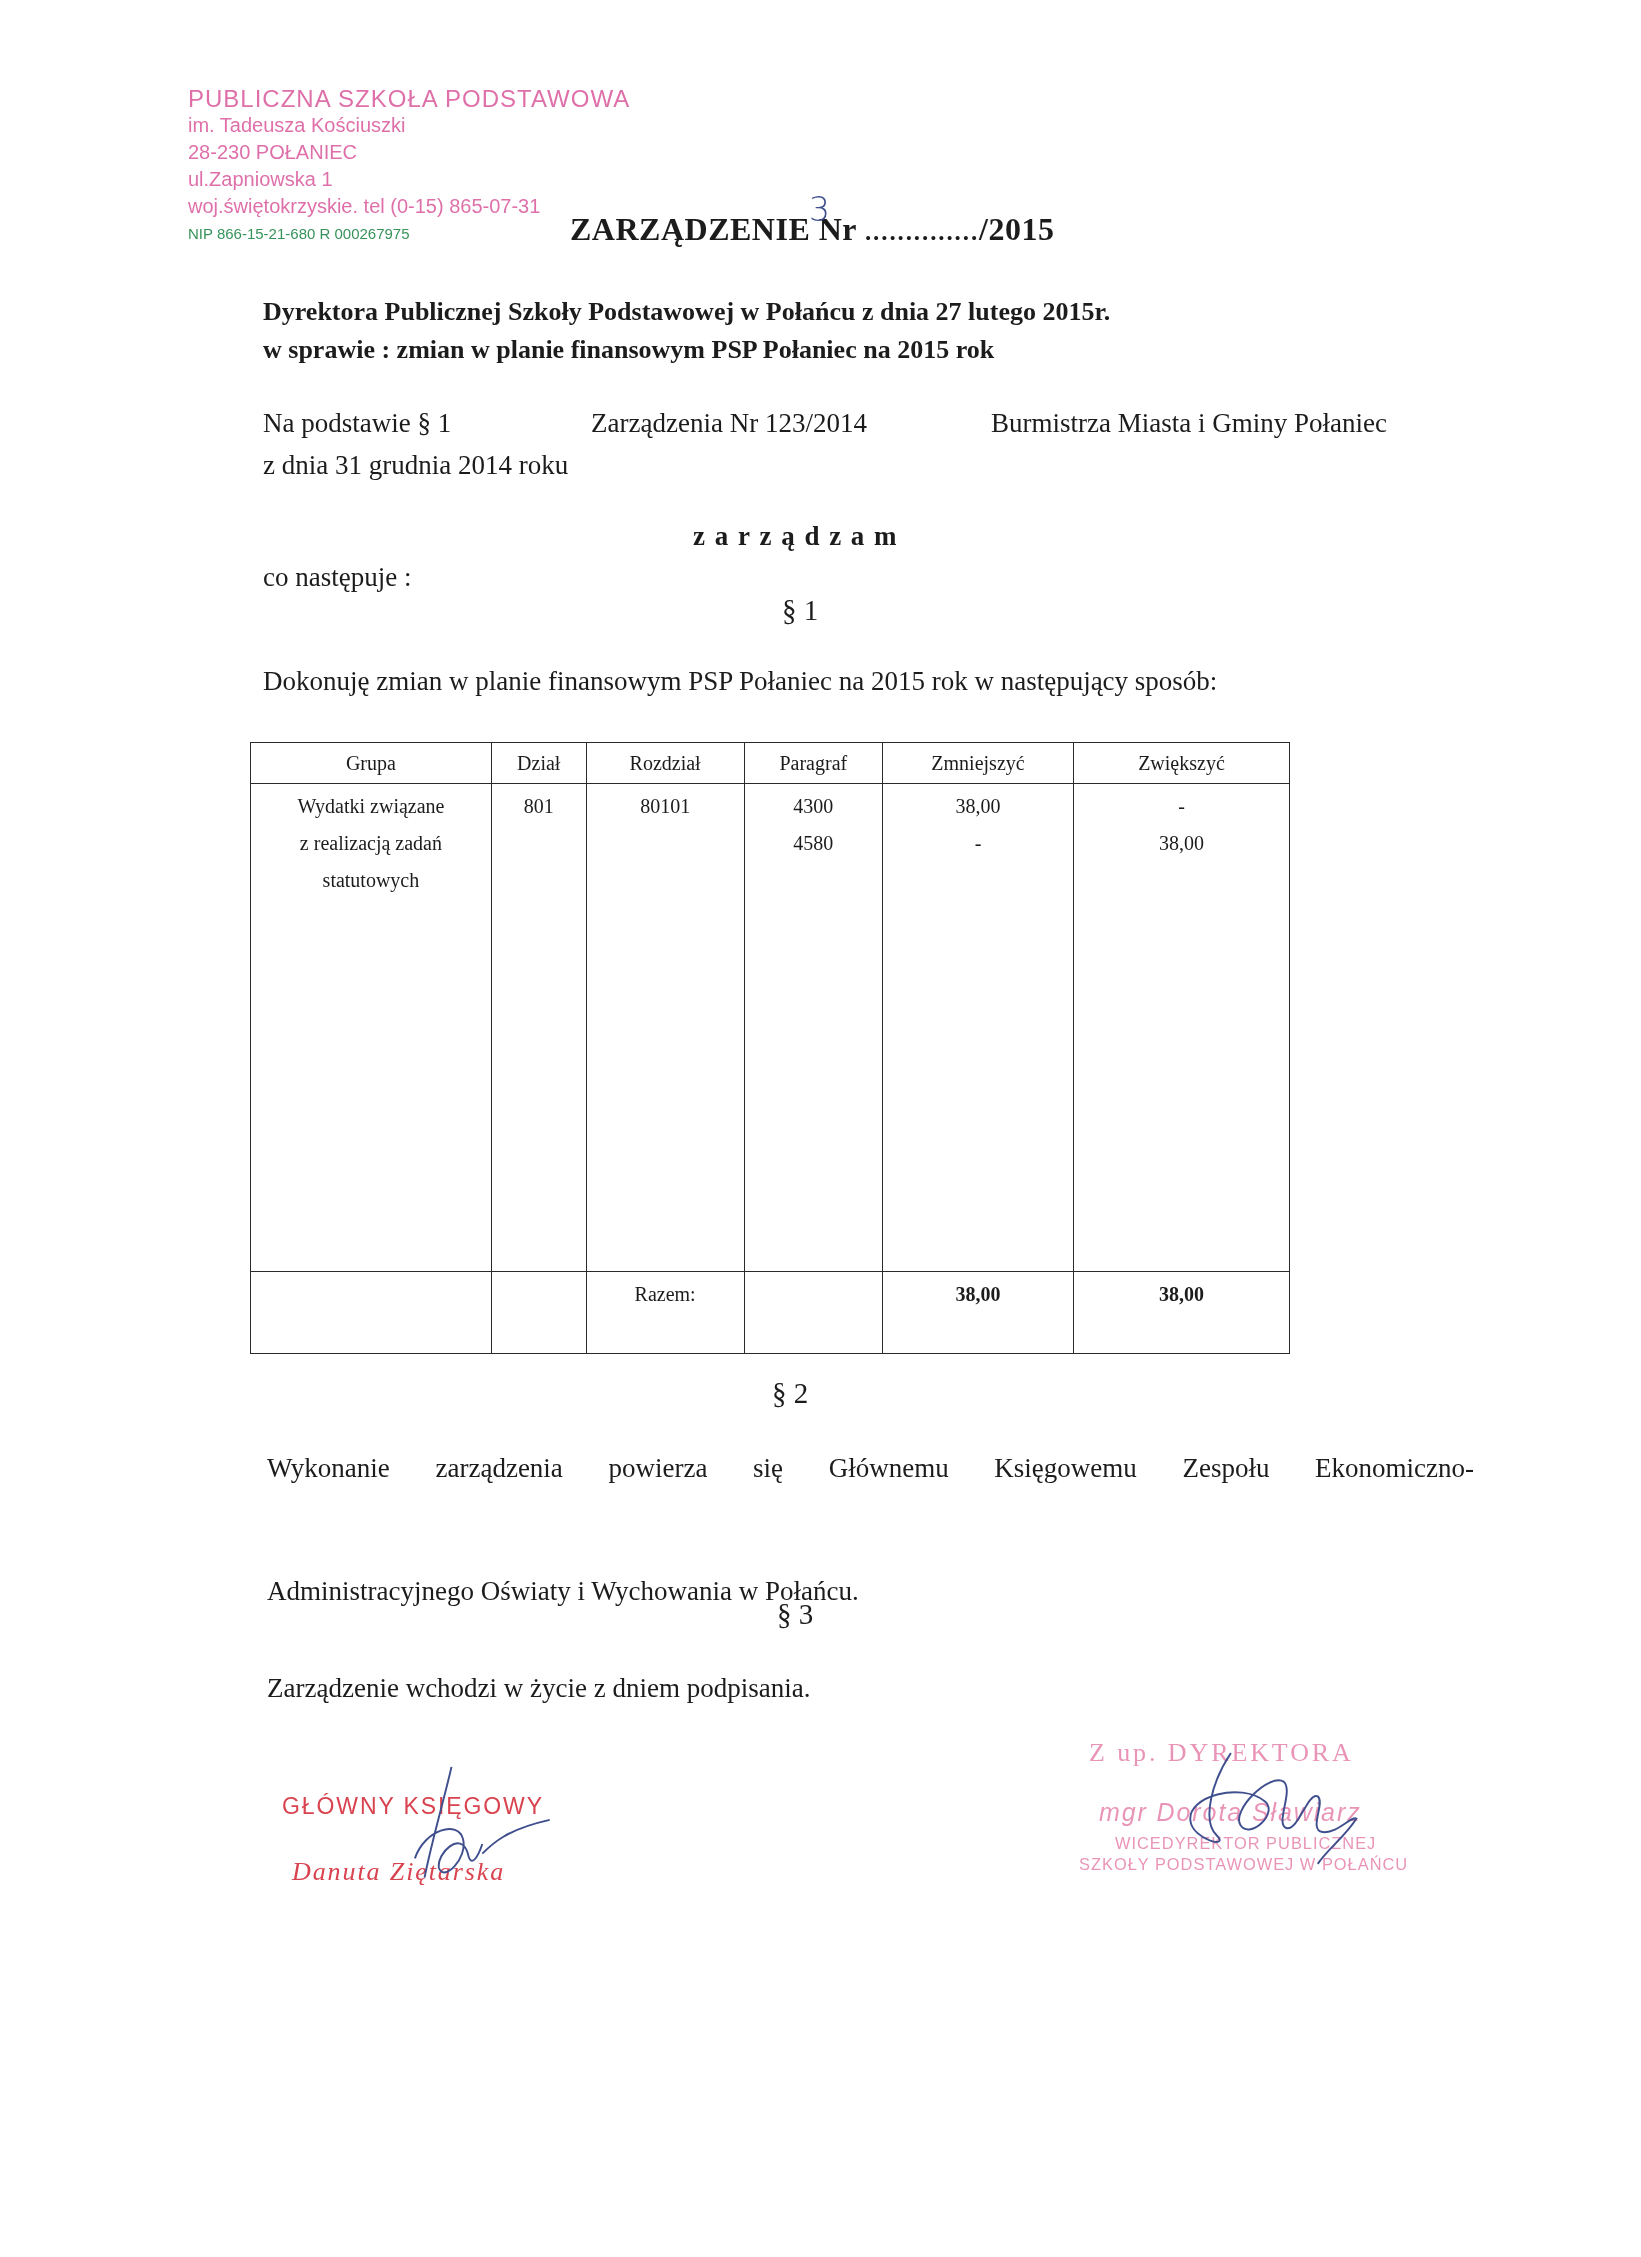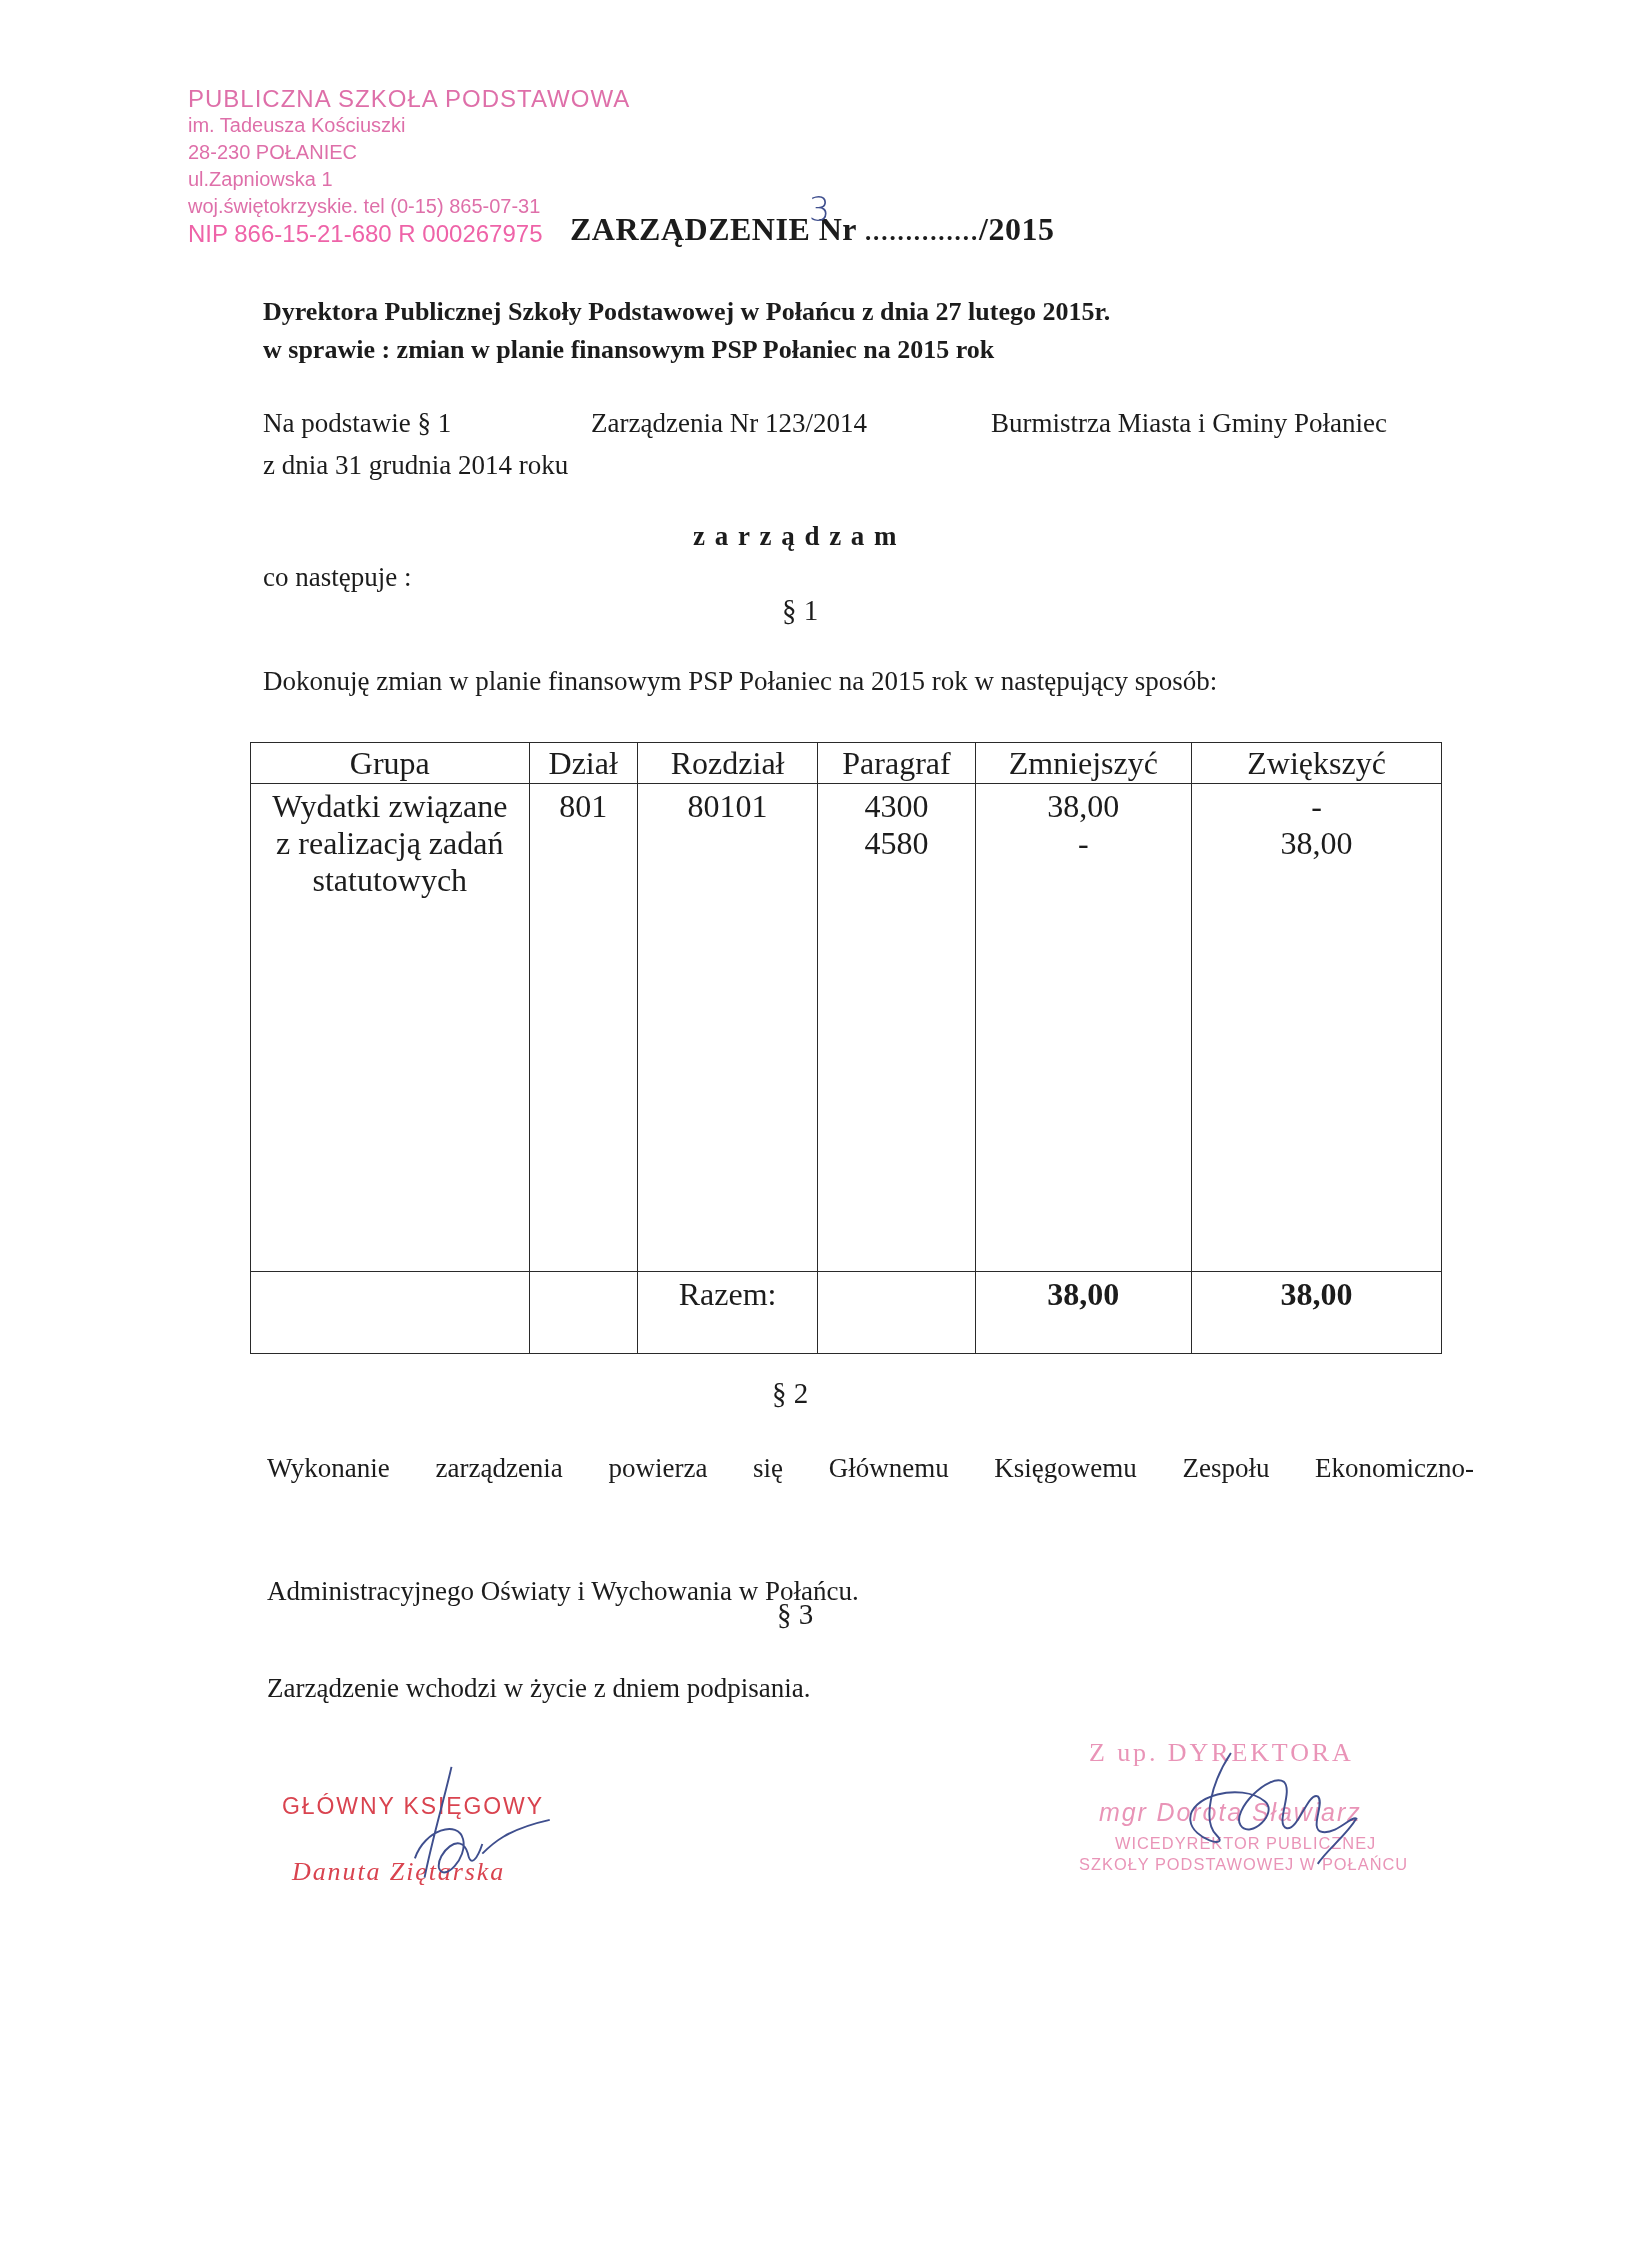--- a/index.html
+++ b/index.html
@@ -10,21 +10,21 @@
     color: #1c1c1c;
   }
   .abs { position: absolute; white-space: nowrap; }
 
   
   .stamp { color: #d9579b; font-family: "Liberation Sans", "DejaVu Sans", sans-serif; text-align: left; opacity: .85; }
   .stamp-top { left: 188px; top: 85px; width: 454px; }
   .stamp-top div { line-height: 27px; }
   .stamp-top .l0 { font-size: 24px; letter-spacing: 1px; }
   .stamp-top .l1, .stamp-top .l2, .stamp-top .l3, .stamp-top .l4 { font-size: 20px; }
-  .stamp-top .l5 { font-size: 24px; color: #ec4899; }
+  .stamp-top .l5 { font-size: 15px; color: #15803d; }
 
   .title { left: 570px; top: 211px; font-size: 32px; font-weight: bold; letter-spacing: 0.5px; }
   .title .dots { font-size: 25px; letter-spacing: 1.9px; }
   .handnum { left: 809px; top: 190px; font-size: 33px; color: #3f4f8e; font-family: "DejaVu Sans", sans-serif; font-weight: 300; }
 
   .sub { left: 263px; font-size: 26px; font-weight: bold; }
   .sub1 { top: 297px; }
   .sub2 { top: 335px; }
 
   .body-text { font-size: 27px; }
@@ -32,22 +32,22 @@
   .basis1 span { display: inline-block; }
   .basis2 { left: 263px; top: 450px; }
   .decree-word { left: 693px; top: 521px; font-size: 27px; font-weight: bold; letter-spacing: 9.7px; }
   .follows { left: 263px; top: 562px; font-size: 27px; }
   .para { font-size: 29px; }
   .para1 { left: 782px; top: 594px; }
   .intro { left: 263px; top: 666px; font-size: 27px; }
 
   
   table.fin {
-    position: absolute; left: 250px; top: 742px; width: 1192px;
-    border-collapse: collapse; font-size: 32px;
+    position: absolute; left: 250px; top: 742px; width: 1040px;
+    border-collapse: collapse; font-size: 20px;
   }
   table.fin td, table.fin th {
     border: 1.9px solid #2a2a2a; text-align: center; vertical-align: top;
     font-weight: normal; padding: 0;
   }
   table.fin thead th { height: 40px; line-height: 40px; }
   table.fin .body-row td { height: 483px; padding-top: 3.9px; line-height: 37px; }
   table.fin .total-row td { height: 77px; padding-top: 3.9px; line-height: 37px; }
   table.fin .total-row .b { font-weight: bold; }
 

